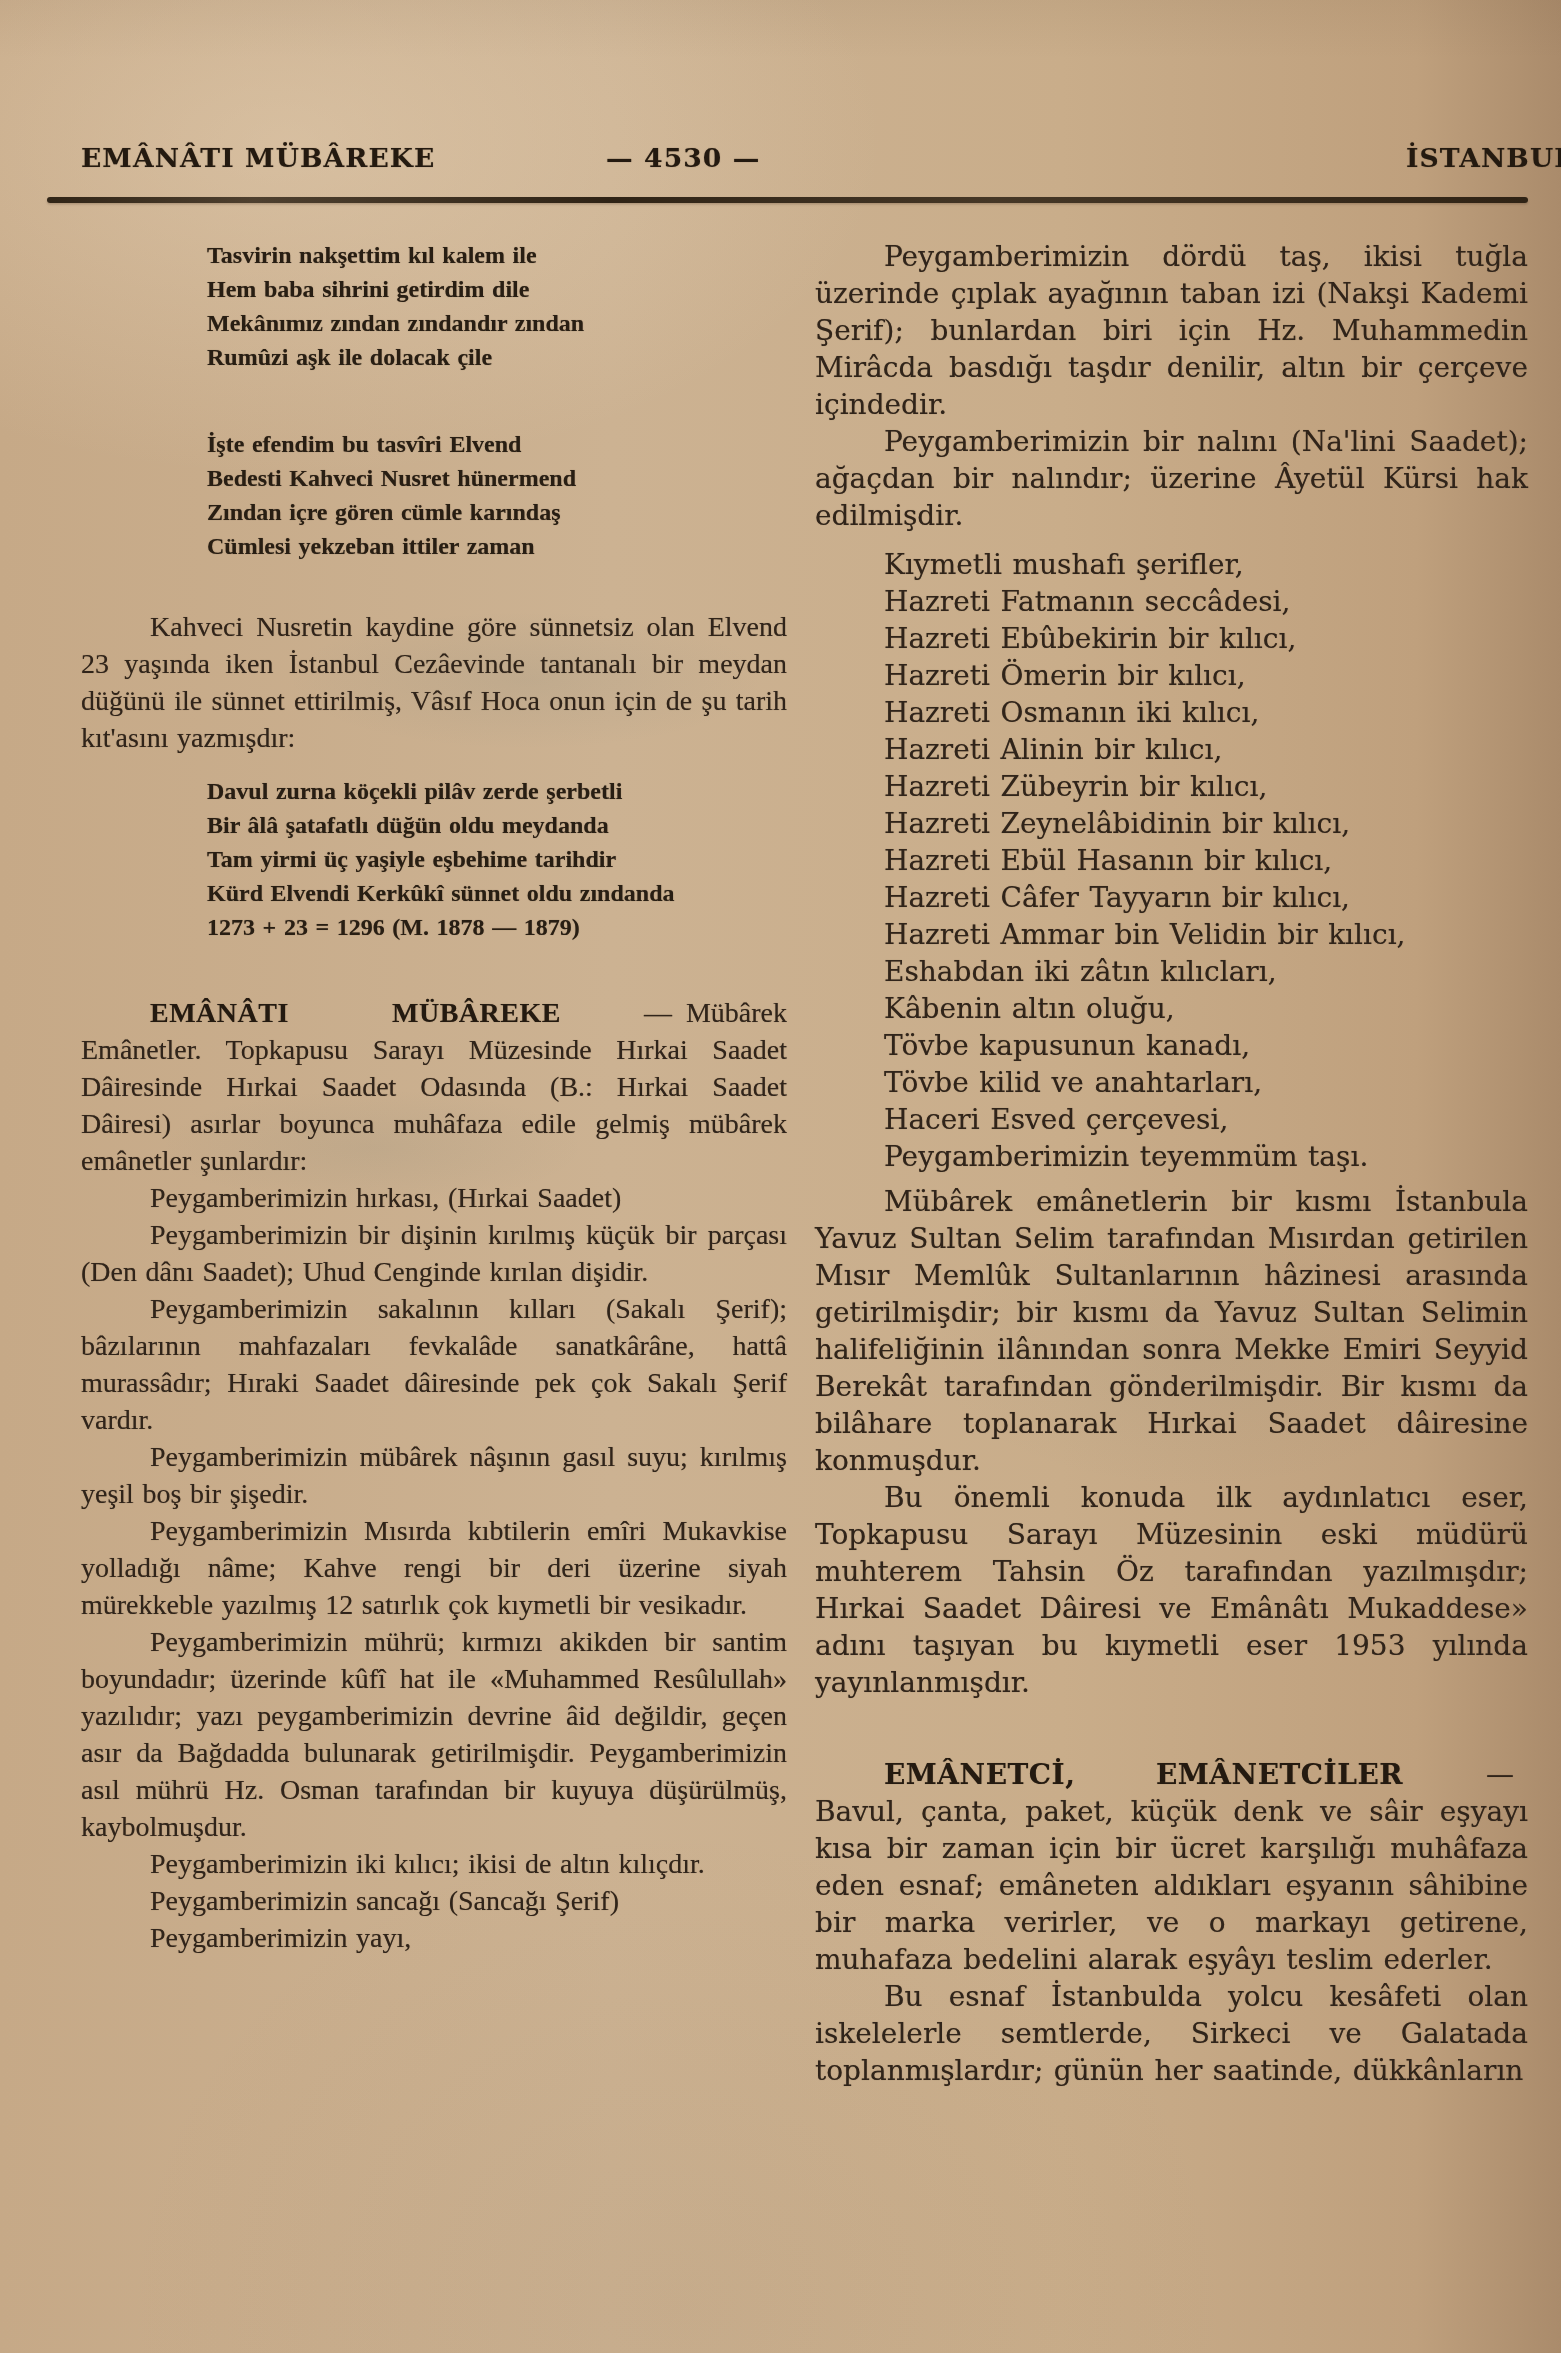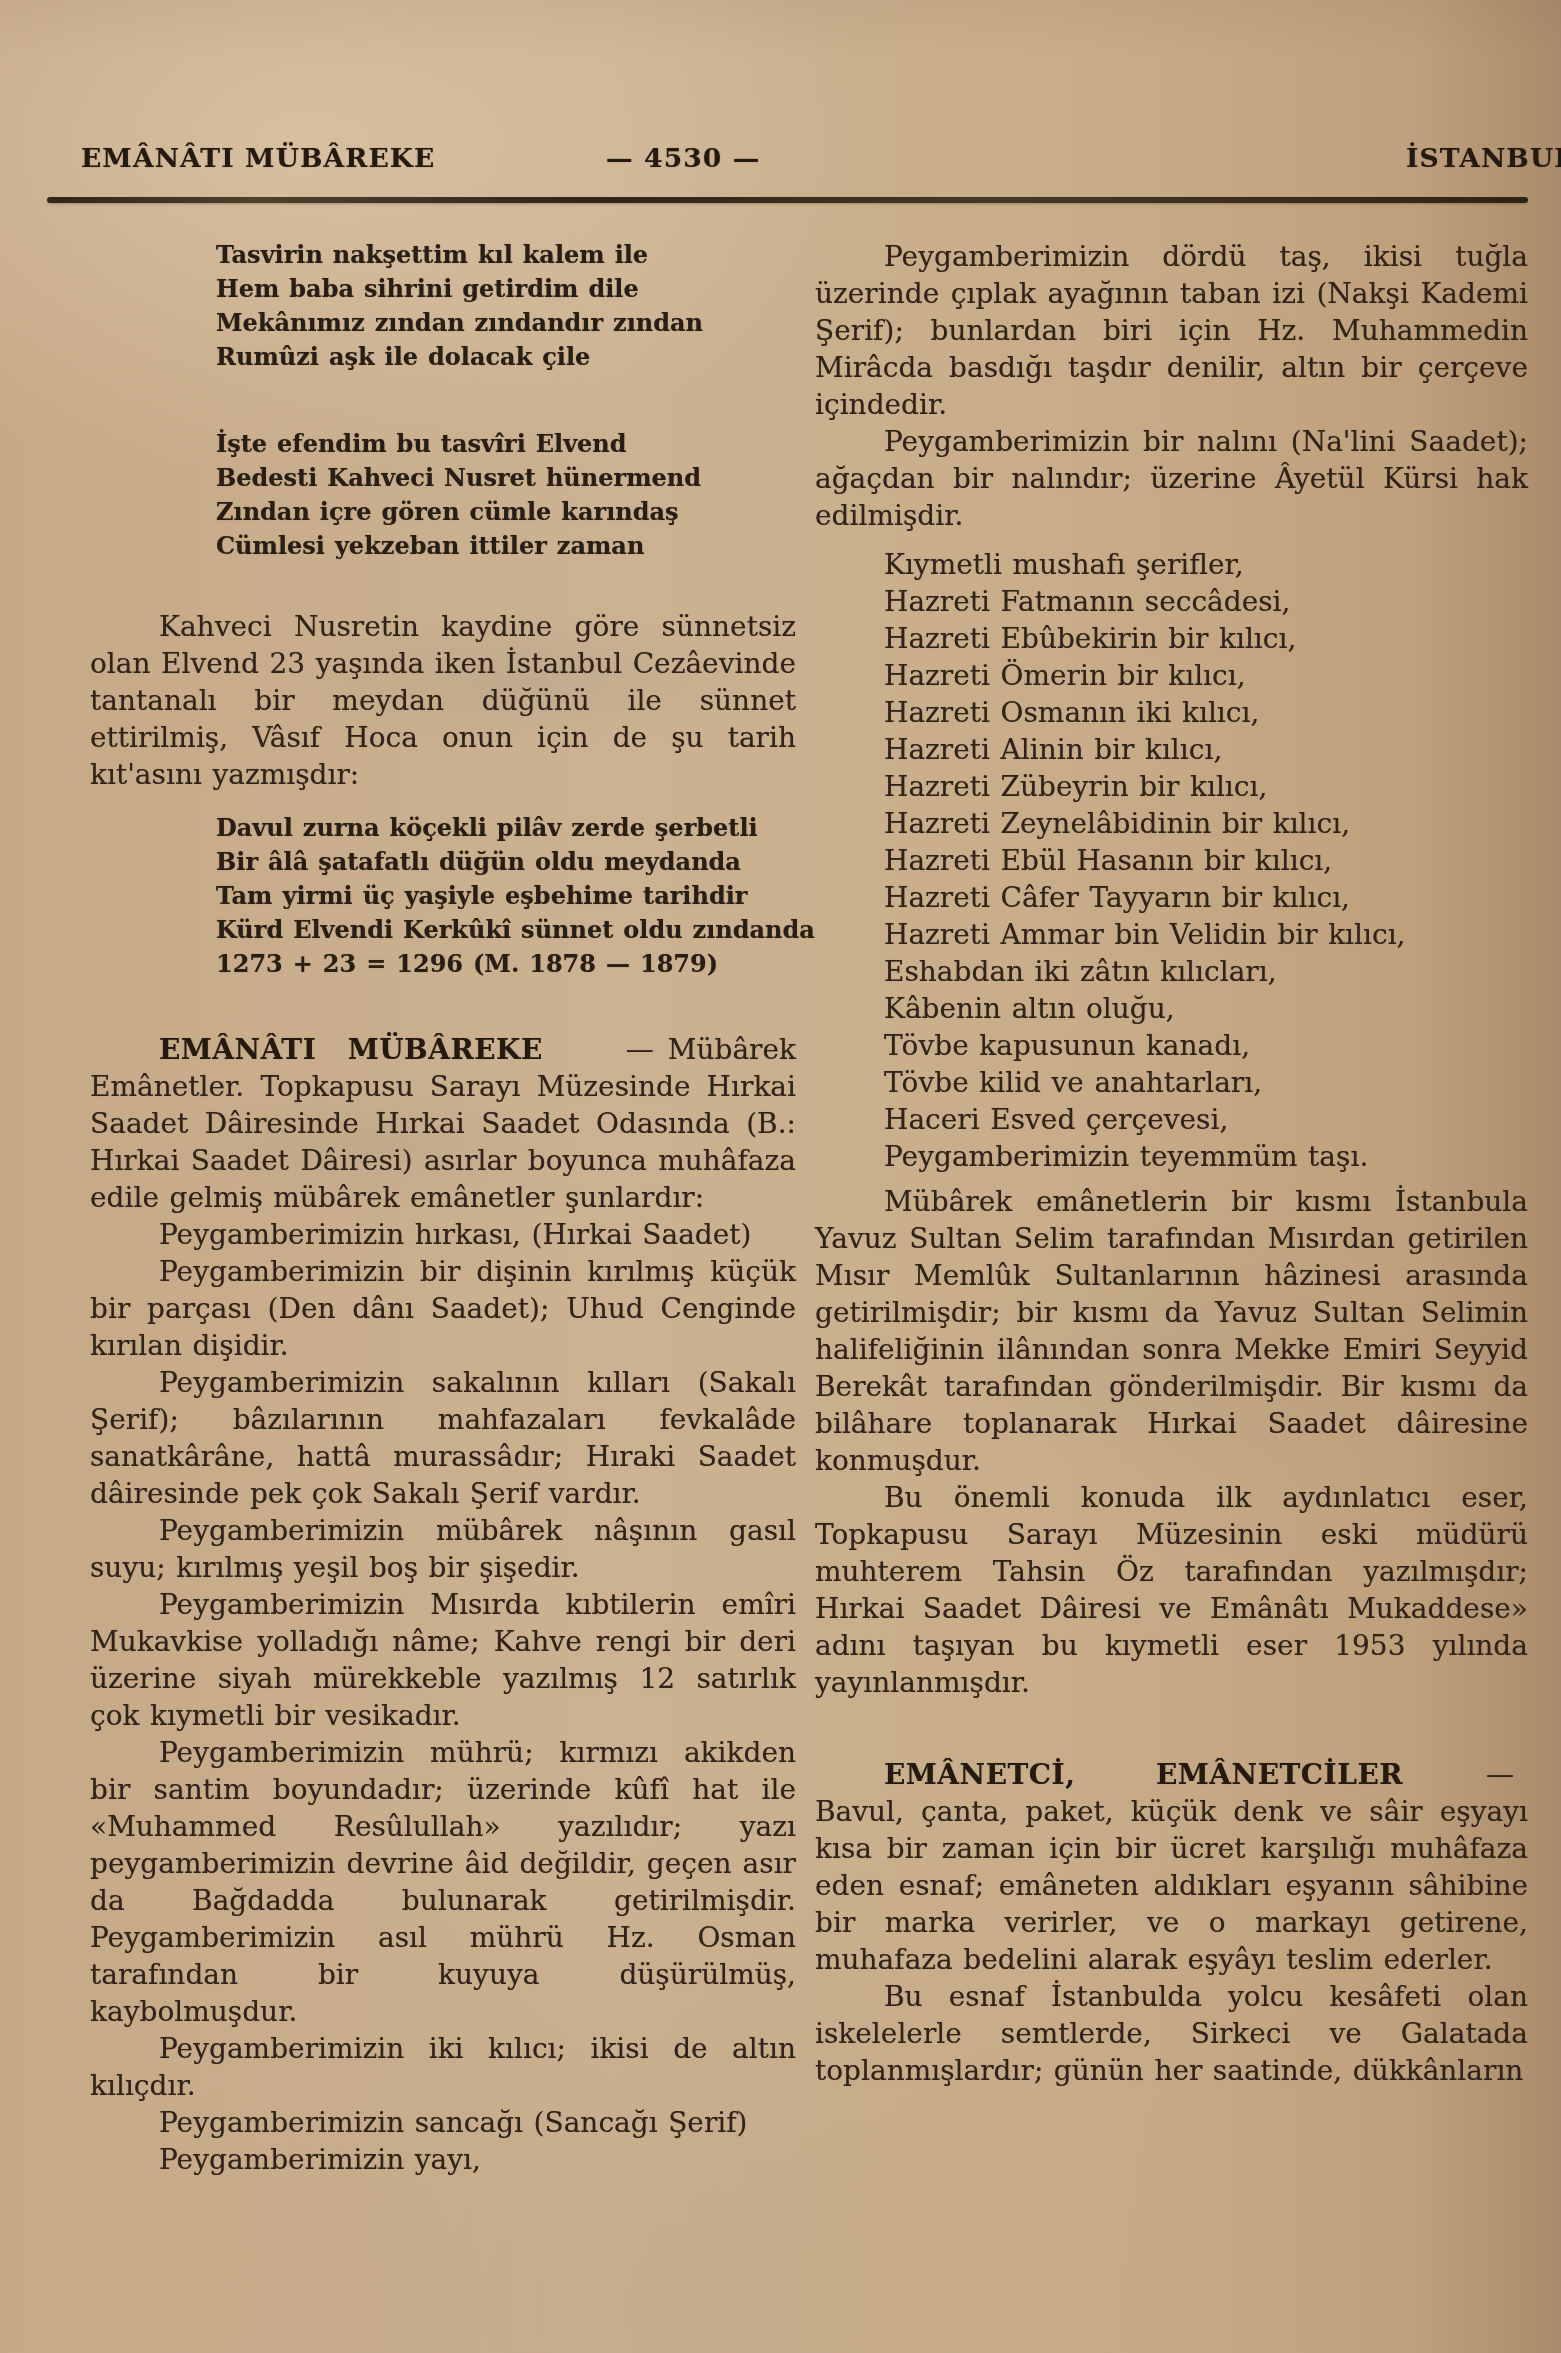--- a/index.html
+++ b/index.html
@@ -30,21 +30,21 @@
   .rh-left{position:absolute;left:81px;top:0;}
   .rh-center{position:absolute;left:606px;top:0;}
   .rh-right{position:absolute;right:35px;top:0;}
   .header-rule{position:absolute;top:197px;left:47px;width:1481px;height:5.8px;border-radius:3.2px;
       background:linear-gradient(90deg,rgba(40,29,16,.95),rgba(40,29,16,.78) 14%,rgba(40,29,16,.96) 38%,rgba(40,29,16,.82) 64%,rgba(40,29,16,.95) 100%);
       box-shadow:0 1.6px 2.1px rgba(70,50,30,.25);}
 
   .col{position:absolute;top:238px;
       font-size:28px;line-height:37px;word-spacing:1.6px;
       text-shadow:0 0 0.8px rgba(50,35,20,.45);}
-  .col-left{left:90px;width:706px;}
+  .col-left{left:81px;width:706px;font-family:Liberation Serif, serif;}
   .col-right{left:815px;width:713px;}
 
   p{margin:0;}
   .para{text-align:justify;text-indent:69px;}
   .line{text-align:left;text-indent:69px;}
 
   .poem{margin:0 0 53px 126px;font-weight:bold;font-size:24px;line-height:34px;
       color:#281e13;text-shadow:0 0 0.8px rgba(45,30,15,.5);}
   .poem-2{margin-bottom:45px;}
   .poem-3{margin-top:18px;margin-bottom:50px;}

